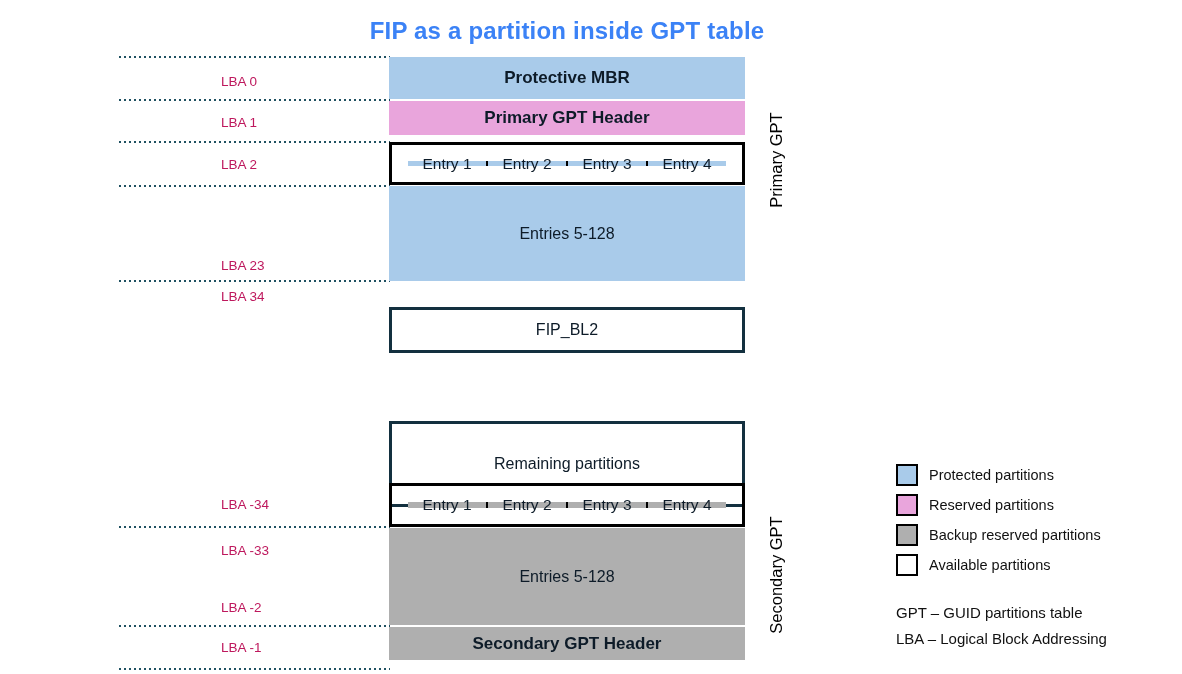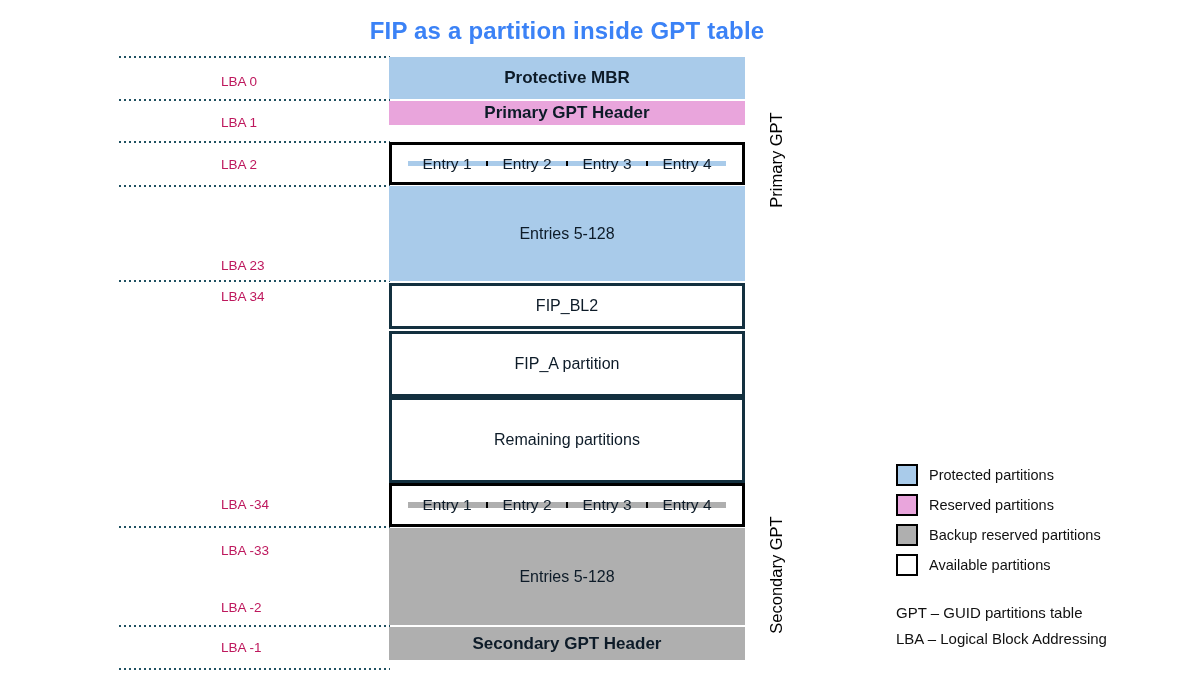--- a/index.html
+++ b/index.html
@@ -20,21 +20,21 @@
     position:absolute;left:177px;font-size:13.5px;color:#be185d;white-space:nowrap;margin-left:44px;
   }
   .block{
     position:absolute;left:389px;width:356px;box-sizing:border-box;
     display:flex;align-items:center;justify-content:center;
     font-size:16px;color:var(--text);white-space:nowrap;
   }
   .fill-blue{background:var(--protected);}
   .fill-pink{background:var(--reserved);}
   .fill-gray{background:var(--backup);}
-  .outlined{background:var(--available);border:3px solid var(--block-border);}
+  .outlined{background:var(--available);border:3px solid var(--block-border);margin-top:24px;}
   .bold{font-weight:bold;font-size:17px;}
   .entry-row{border:3px solid var(--entry-border);display:flex;align-items:stretch;justify-content:stretch;padding:16px;}
   .entry-cell{
     flex:1;display:flex;align-items:center;justify-content:center;
     font-size:15.5px;border-left:2px solid var(--entry-border);
   }
   .entry-cell:first-child{border-left:none;}
   .side-label{
     position:absolute;transform:translate(-50%,-50%) rotate(-90deg);
     white-space:nowrap;font-size:16.5px;color:#000;
@@ -66,34 +66,33 @@
   <div class="lba" style="top:157px">LBA 2</div>
   <div class="lba" style="top:258px">LBA 23</div>
   <div class="lba" style="top:289px">LBA 34</div>
   <div class="lba" style="top:497px">LBA -34</div>
   <div class="lba" style="top:543px">LBA -33</div>
   <div class="lba" style="top:600px">LBA -2</div>
   <div class="lba" style="top:640px">LBA -1</div>
 
   <div class="block fill-blue bold" style="top:57px;height:42px">Protective MBR</div>
 
-  <div class="block fill-pink bold" style="top:101px;height:24px">Primary GPT Header</div>
+  <div class="block fill-pink bold" style="top:101px;height:34px">Primary GPT Header</div>
 
   <div class="block entry-row" style="top:142px;height:43px">
     <div class="entry-cell fill-blue">Entry 1</div>
     <div class="entry-cell fill-blue">Entry 2</div>
     <div class="entry-cell fill-blue">Entry 3</div>
     <div class="entry-cell fill-blue">Entry 4</div>
   </div>
 
   <div class="block fill-blue" style="top:186px;height:95px">Entries 5-128</div>
 
   <div class="block outlined" style="top:283px;height:46px">FIP_BL2</div>
 
-  <div class="block outlined" style="top:331px;height:66px">FIP_A partition</div>
 
   <div class="block outlined" style="top:397px;height:86px">Remaining partitions</div>
 
   <div class="block entry-row" style="top:483px;height:44px">
     <div class="entry-cell fill-gray">Entry 1</div>
     <div class="entry-cell fill-gray">Entry 2</div>
     <div class="entry-cell fill-gray">Entry 3</div>
     <div class="entry-cell fill-gray">Entry 4</div>
   </div>
 

